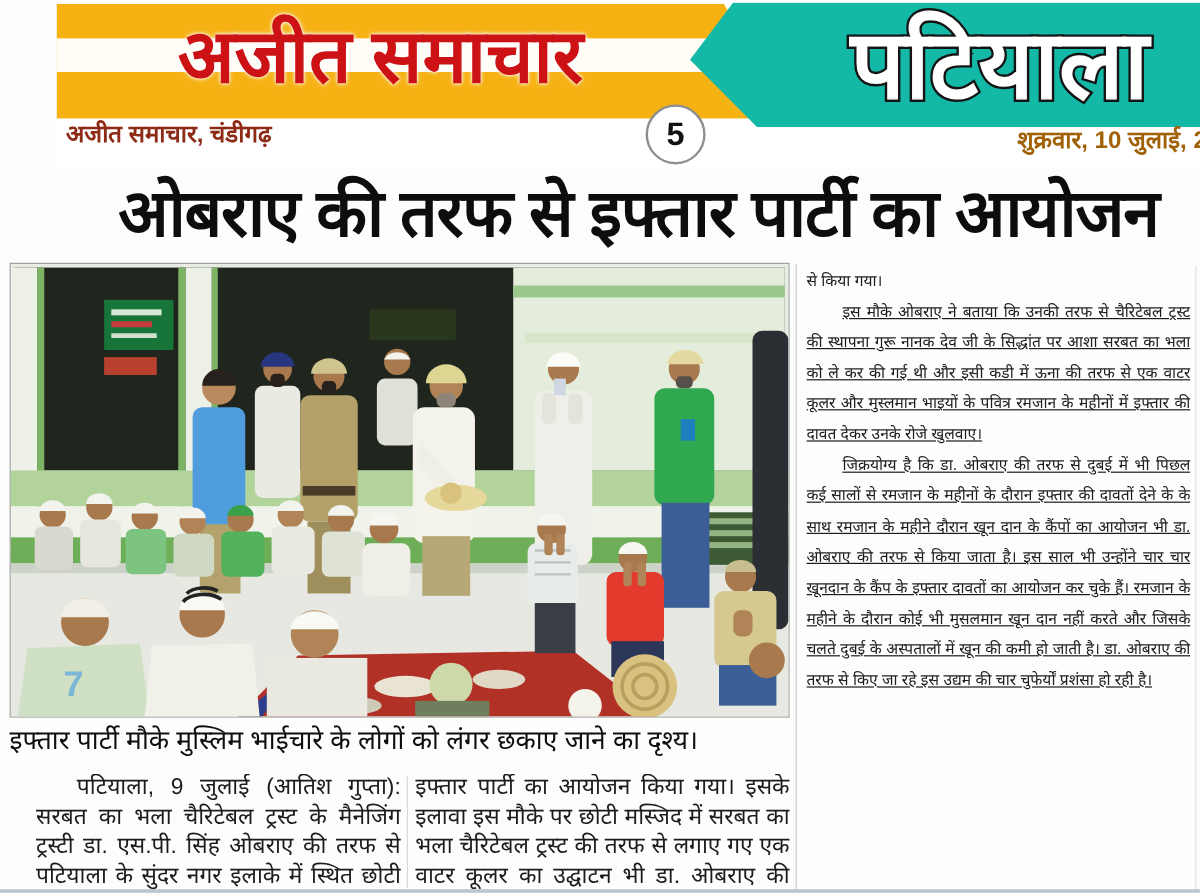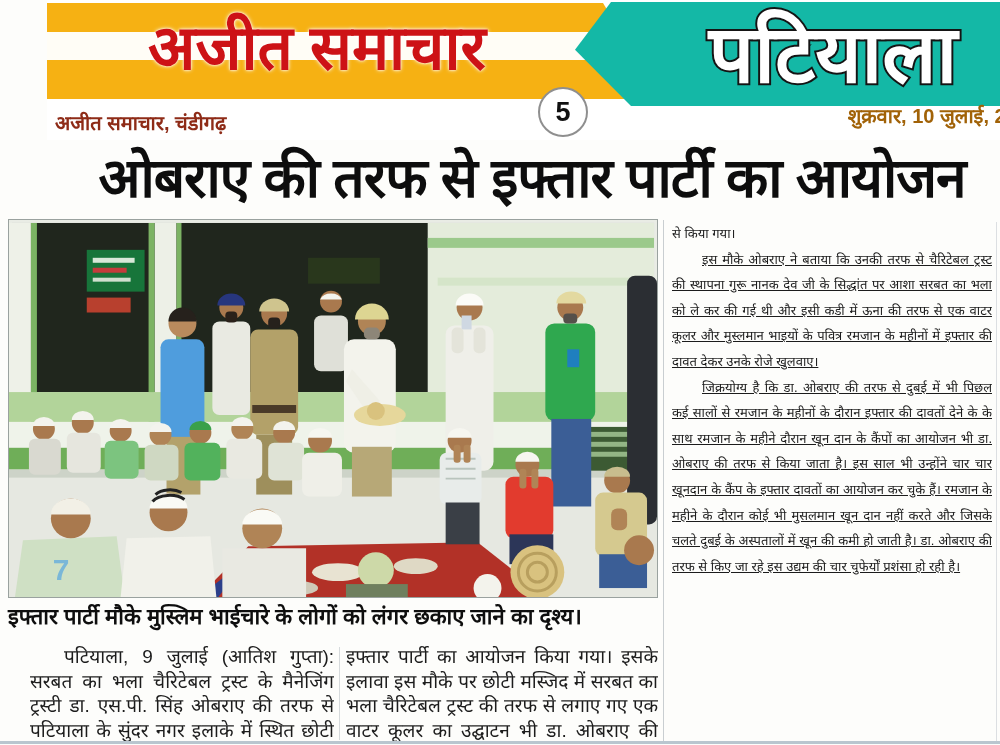--- a/index.html
+++ b/index.html
@@ -17,32 +17,32 @@
   .paper-title{position:absolute;left:10px;top:-2px;width:520px;height:100px;
     text-align:center;font-size:62px;font-weight:800;color:#cd1216;line-height:100px;
     letter-spacing:0px;white-space:nowrap;
     text-shadow:0 0 2px #ffffff, 0 0 4px #ffffff;}
   .red-arrow{position:absolute;left:528px;top:2px;width:472px;height:104px;background:#14b8a6;
     clip-path:polygon(36px 0,100% 0,100% 100%,56px 100%,0 46%);}
   .edition-svg{position:absolute;left:0;top:0;width:472px;height:104px;}
   .circle-5{position:absolute;left:491px;top:87px;width:46px;height:46px;border-radius:50%;
     background:#fff;border:2px solid #8f8f8f;text-align:center;line-height:46px;
     font-size:27px;font-weight:700;color:#111;z-index:5;}
-  .sub-left{position:absolute;left:8px;top:109px;font-size:20px;font-weight:700;color:#8e2b17;}
+  .sub-left{position:absolute;left:8px;top:97px;font-size:20px;font-weight:700;color:#8e2b17;}
   .date-line{position:absolute;left:690px;top:102px;width:302px;text-align:right;
     font-size:20px;font-weight:700;color:#a16207;}
   
   .headline{position:absolute;left:0;top:140px;width:1000px;height:78px;text-align:center;
     font-size:55px;font-weight:800;color:#0d0d0d;line-height:76px;letter-spacing:-1px;
     white-space:nowrap;margin-left:32px;}
   
   .photo-wrap{position:absolute;left:8px;top:219px;width:650px;height:379px;
     border:1px solid #9aa29f;background:#fff;box-sizing:border-box;}
   .photo-wrap svg{display:block;width:100%;height:100%;}
-  .caption{position:absolute;left:8px;top:602px;width:652px;font-size:22px;font-weight:700;
+  .caption{position:absolute;left:8px;top:602px;width:652px;font-size:22px;font-weight:400;
     color:#0e0e0e;line-height:30px;}
   
   .col{position:absolute;text-align:justify;overflow:hidden;}
   .col p{margin:0;}
   .col-left{left:10px;top:645px;width:324px;height:97px;font-size:19px;line-height:24.5px;}
   .col-left p{text-indent:34px;margin-left:20px;}
   .col-mid{left:346px;top:645px;width:312px;height:97px;font-size:19px;line-height:24.5px;}
   .col-right{left:672px;top:221px;width:320px;height:521px;font-size:13px;line-height:25.6px;}
   .col-right .indent{text-indent:30px;text-decoration:underline;}
   

